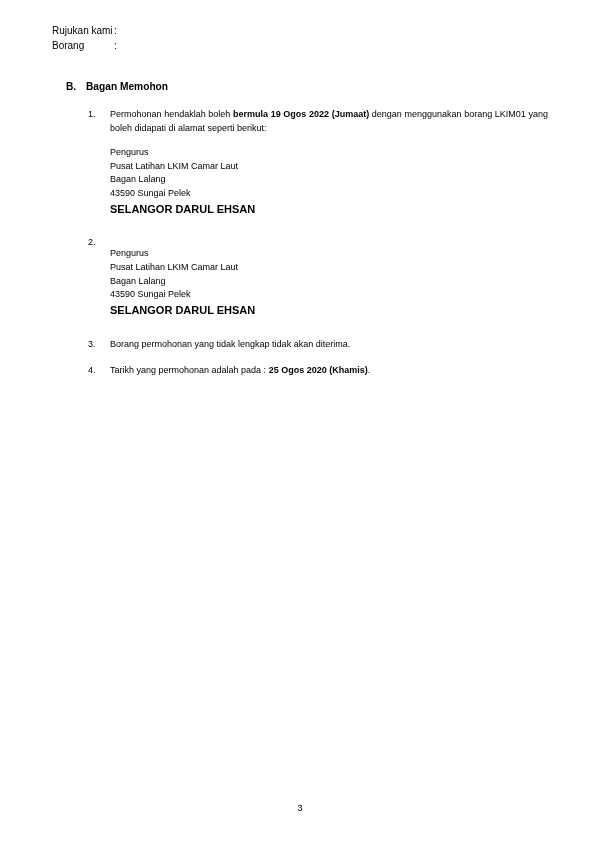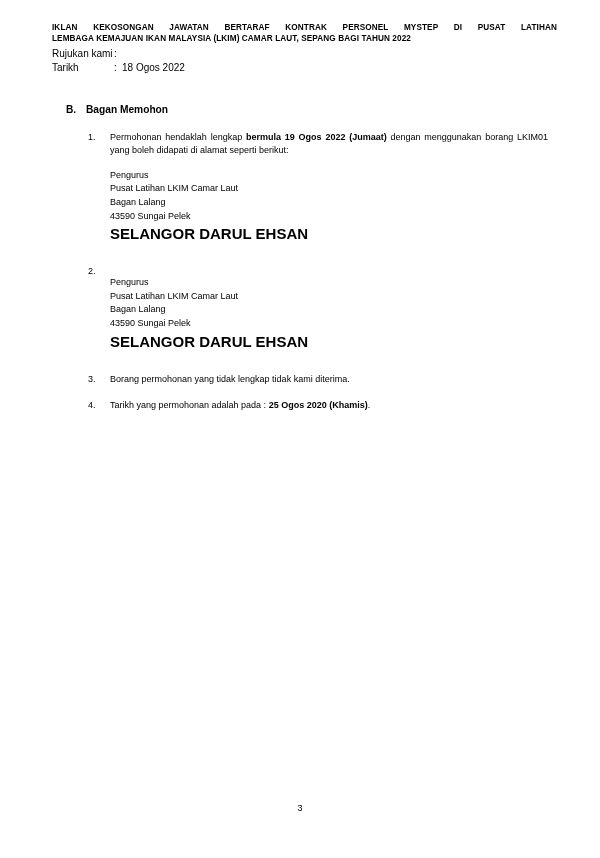--- a/index.html
+++ b/index.html
@@ -92,67 +92,62 @@
   .bold {
     font-weight: bold;
   }
   .address {
     margin-top: 11px;
     font-size: 9px;
     line-height: 1.52;
   }
   .address .state {
     font-weight: bold;
-    font-size: 15px;
+    font-size: 11px;
   }
   .spacer-lg {
     height: 6px;
   }
   .page-number {
     position: absolute;
     left: 0;
     right: 0;
     top: 803px;
     text-align: center;
     font-size: 9px;
   }
 </style>
 </head>
 <body>
 
 <div class="page">
 
-  <div class="doc-header">
-    <div class="line1">IKLAN KEKOSONGAN JAWATAN BERTARAF KONTRAK PERSONEL MYSTEP DI PUSAT LATIHAN</div>
-    <div class="line2">LEMBAGA KEMAJUAN IKAN MALAYSIA (LKIM) CAMAR LAUT, SEPANG BAGI TAHUN 2022</div>
-  </div>
 
   <div class="ref-block">
     <div class="ref-row">
       <span class="ref-label">Rujukan kami</span>
       <span class="ref-sep">:</span>
     </div>
     <div class="ref-row">
-      <span class="ref-label">Tarikh</span>
+      <span class="ref-label">Borang</span>
       <span class="ref-sep">:</span>
-      <span class="ref-value">18 Ogos 2022</span>
     </div>
   </div>
 
   <div class="section-title">
     <span class="sec-letter">B.</span>
     <span>Bagan Memohon</span>
   </div>
 
   <div class="items">
 
     <div class="item">
       <div class="item-num">1.</div>
       <div class="item-body">
-        <div class="just"><span>Permohonan hendaklah lengkap </span><span class="bold">bermula 19 Ogos 2022 (Jumaat)</span><span> dengan menggunakan borang LKIM01 yang boleh didapati di alamat seperti berikut:</span></div>
+        <div class="just"><span>Permohonan hendaklah boleh </span><span class="bold">bermula 19 Ogos 2022 (Jumaat)</span><span> dengan menggunakan borang LKIM01 yang boleh didapati di alamat seperti berikut:</span></div>
         <div class="address">
           <div>Pengurus</div>
           <div>Pusat Latihan LKIM Camar Laut</div>
           <div>Bagan Lalang</div>
           <div>43590 Sungai Pelek</div>
           <div class="state">SELANGOR DARUL EHSAN</div>
         </div>
         <div class="spacer-lg"></div>
       </div>
     </div>
@@ -167,21 +162,21 @@
           <div>43590 Sungai Pelek</div>
           <div class="state">SELANGOR DARUL EHSAN</div>
         </div>
         <div class="spacer-lg"></div>
       </div>
     </div>
 
     <div class="item">
       <div class="item-num">3.</div>
       <div class="item-body">
-        <div class="just"><span>Borang permohonan yang tidak lengkap tidak kami diterima.</span><span class="bold"></span><span></span></div>
+        <div class="just"><span>Borang permohonan yang tidak lengkap tidak akan diterima.</span><span class="bold"></span><span></span></div>
       </div>
     </div>
 
     <div class="item">
       <div class="item-num">4.</div>
       <div class="item-body">
         <div class="just"><span>Tarikh yang permohonan adalah pada : </span><span class="bold">25 Ogos 2020 (Khamis)</span><span>.</span></div>
       </div>
     </div>
 

